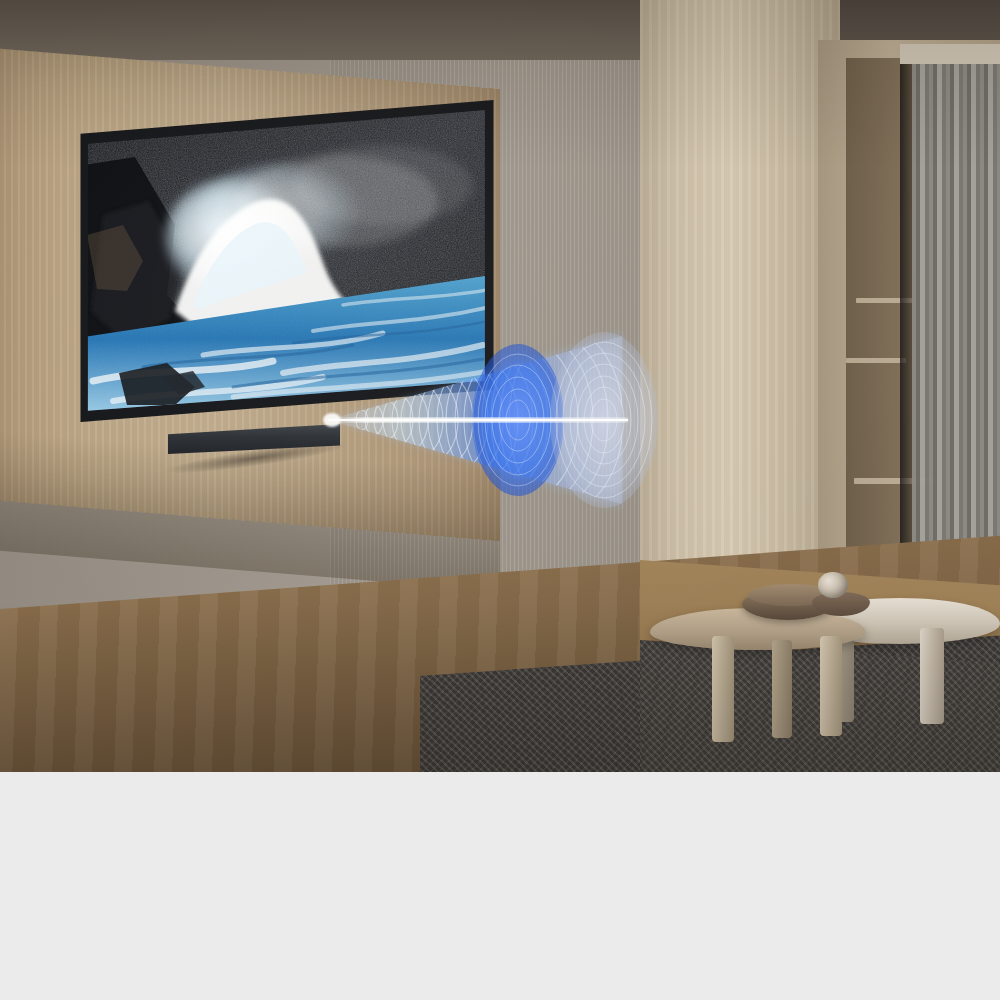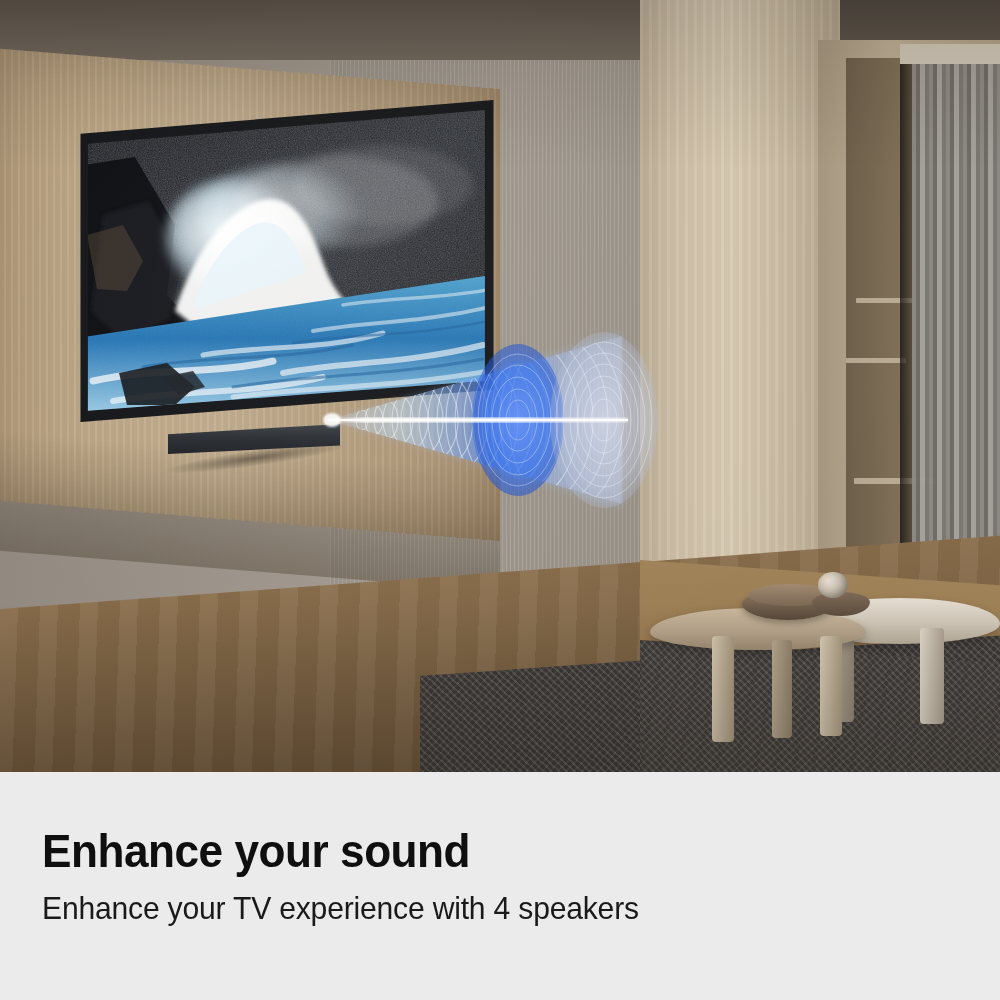--- a/index.html
+++ b/index.html
@@ -482,18 +482,14 @@
     </div>
 
     <div class="bowl-big"></div>
     <div class="bowl-big2"></div>
     <div class="bowl-small"></div>
     <div class="knot"></div>
 
     <div class="photo-grade"></div>
   </div>
 
-  <div class="caption">
-    <div class="caption-title">Enhance your sound</div>
-    <div class="caption-sub">Enhance your TV experience with 4 speakers</div>
-  </div>
 
 </div>
 
 </body></html>

